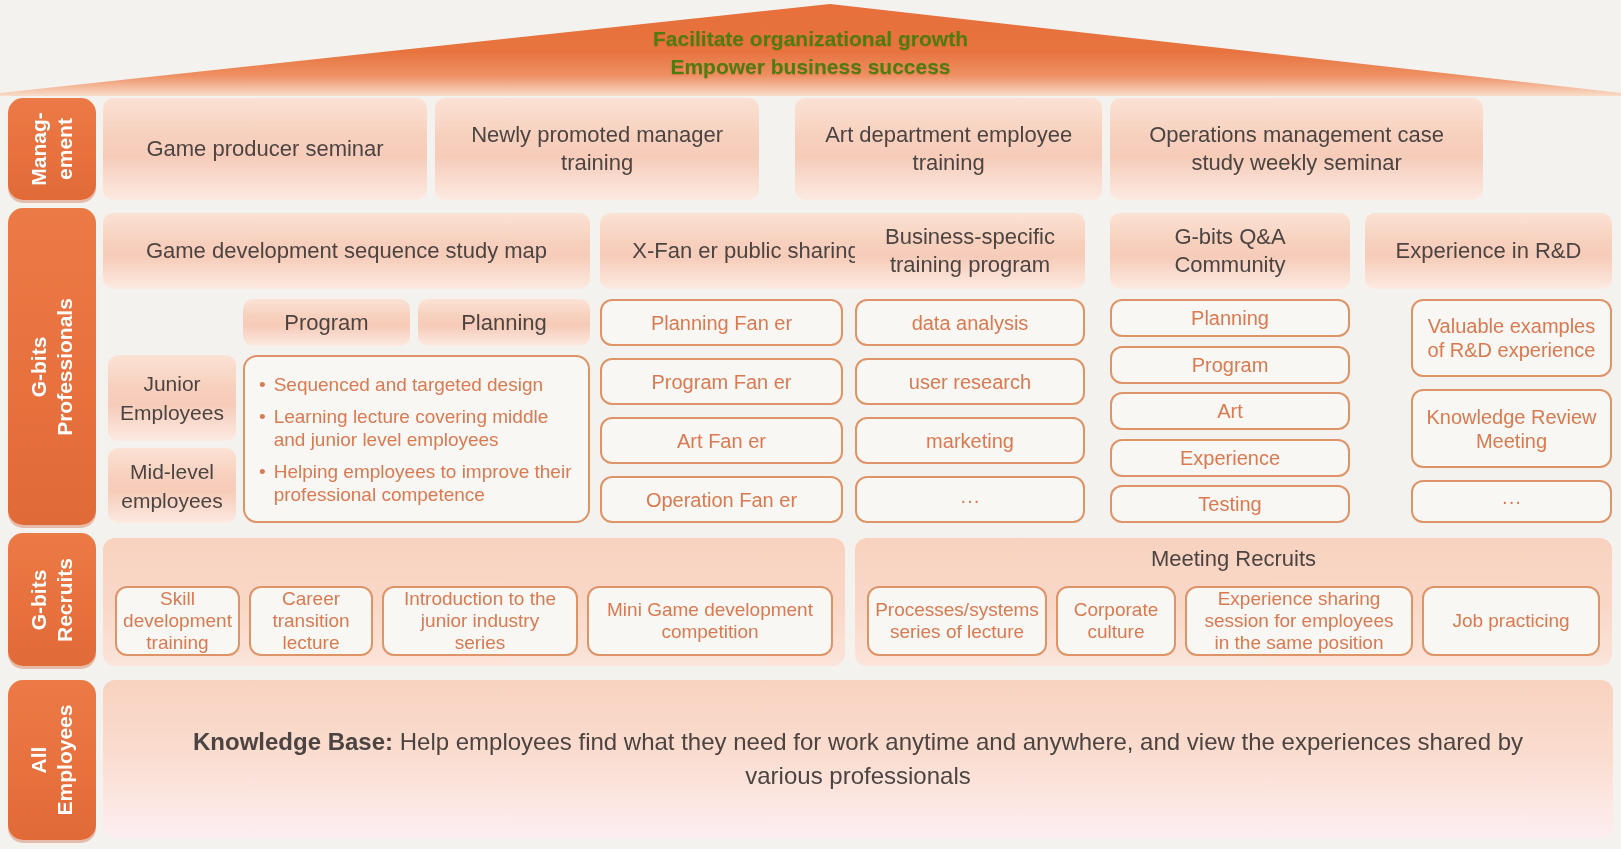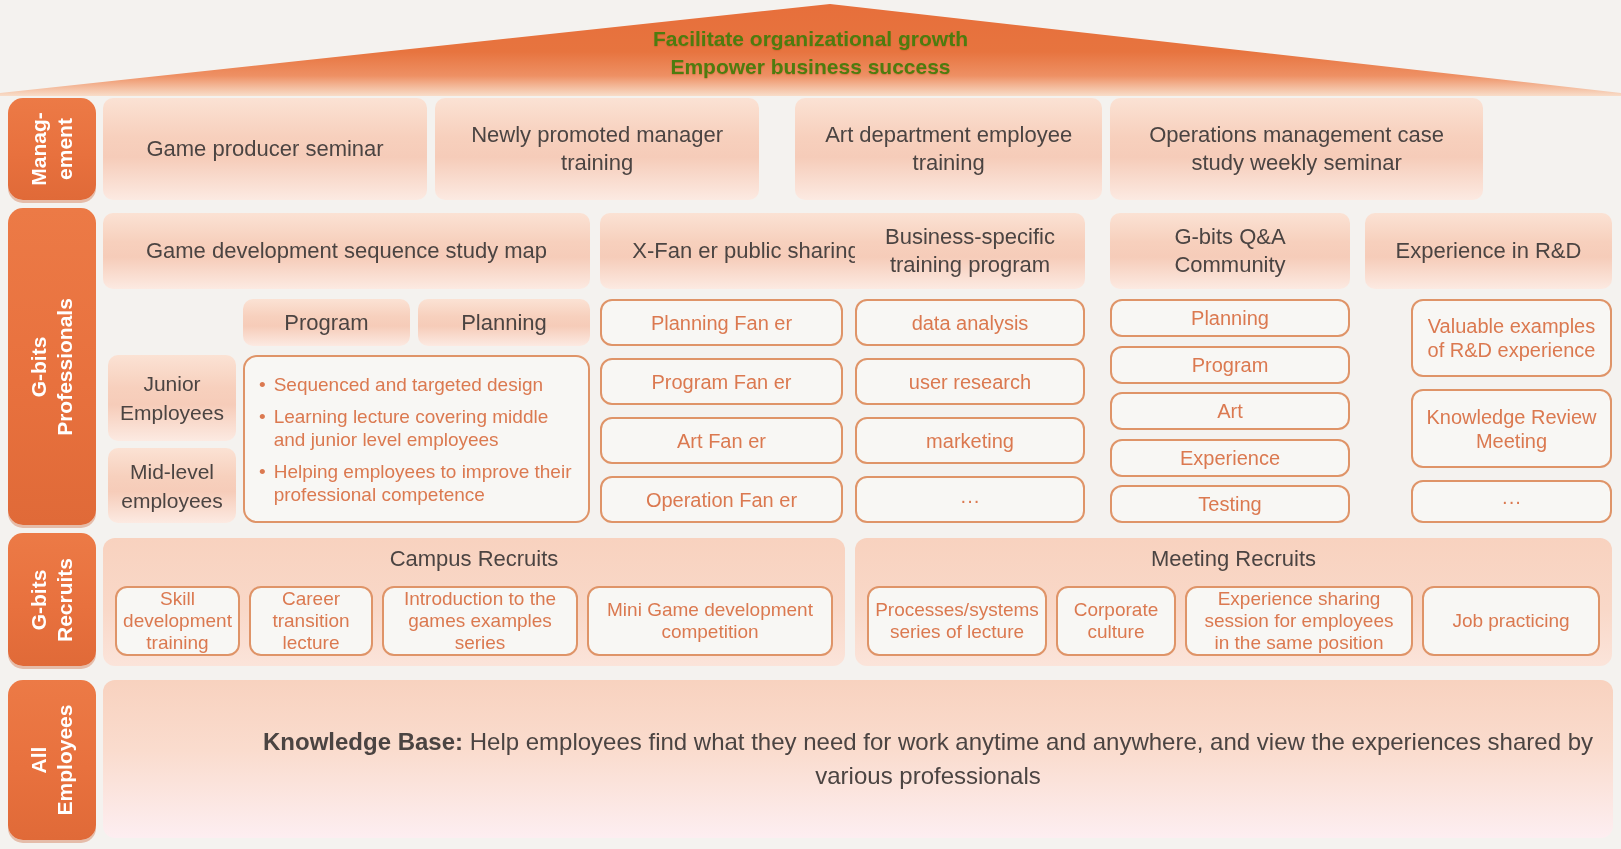--- a/index.html
+++ b/index.html
@@ -69,21 +69,21 @@
   .col-items { position:absolute; top:299px; height:224px; display:flex; flex-direction:column; justify-content:space-between; }
   .col-items .outline-box { height:47px; }
   .col-items.five .outline-box { height:38px; }
   .col-items.grow { justify-content:flex-start; gap:12px; }
   .col-items.grow .outline-box { height:auto;margin-left:46px; }
   
   .kb-box {
     position:absolute; left:103px; top:680px; width:1510px; height:158px;
     background:linear-gradient(180deg,#f8d2bf 0%,#fadcce 45%,#fdeef1 100%);
     border-radius:12px;
-    display:flex; align-items:center; justify-content:flex-end;
+    display:flex; align-items:center; justify-content:center;
   }
   .kb-text { max-width:1370px; text-align:center; font-size:24px; line-height:34px; color:#4b4442; }
   .kb-text .bold { font-weight:bold; }
 </style>
 </head>
 <body>
 
 <div class="canvas">
 
   <svg class="roof-svg" width="1621" height="96" viewBox="0 0 1621 96">
@@ -174,25 +174,24 @@
     <div class="outline-box">Testing</div>
   </div>
 
   <div class="col-items grow" style="left:1365px;width:247px;">
     <div class="outline-box" style="flex:2;">Valuable examples of R&amp;D experience</div>
     <div class="outline-box" style="flex:2;">Knowledge Review Meeting</div>
     <div class="outline-box" style="flex:1;">···</div>
   </div>
 
   <div class="group-box" style="left:103px;top:538px;width:742px;height:128px;">
-    <div class="group-header">Campus Recruits</div>
     <div class="group-items">
       <div class="outline-box" style="width:125px;">Skill development training</div>
       <div class="outline-box" style="width:124px;">Career transition lecture</div>
-      <div class="outline-box" style="width:196px;">Introduction to the games examples series</div>
+      <div class="outline-box" style="width:196px;">Introduction to the junior industry series</div>
       <div class="outline-box" style="flex:1;">Mini Game development competition</div>
     </div>
   </div>
 
   <div class="group-box" style="left:855px;top:538px;width:757px;height:128px;">
     <div class="group-header">Meeting Recruits</div>
     <div class="group-items">
       <div class="outline-box" style="width:180px;">Processes/systems series of lecture</div>
       <div class="outline-box" style="width:120px;">Corporate culture</div>
       <div class="outline-box" style="width:228px;">Experience sharing session for employees in the same position</div>

